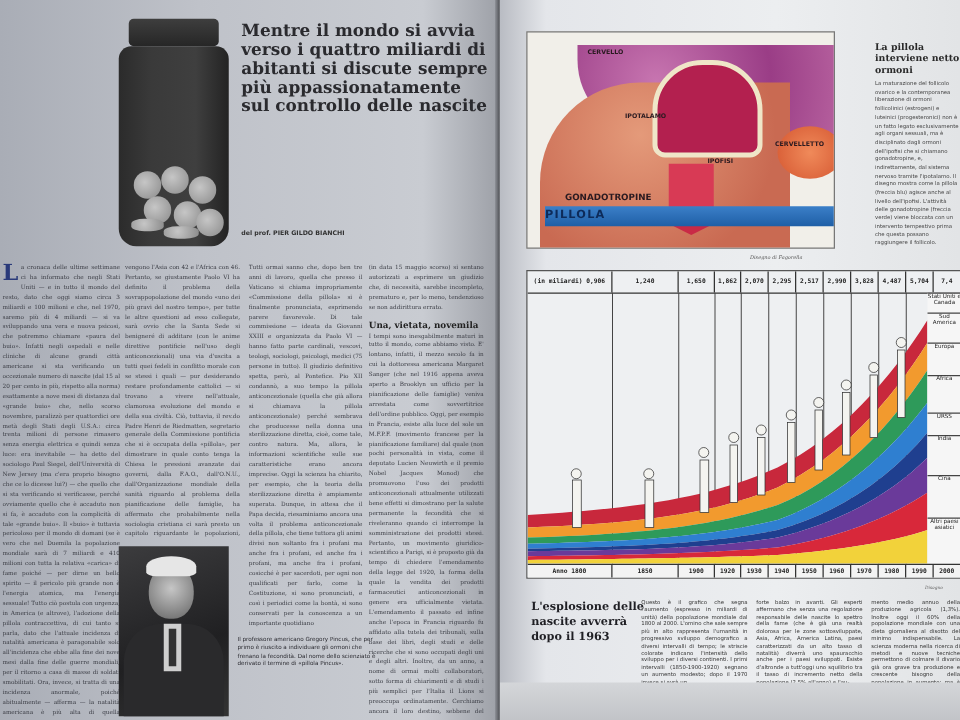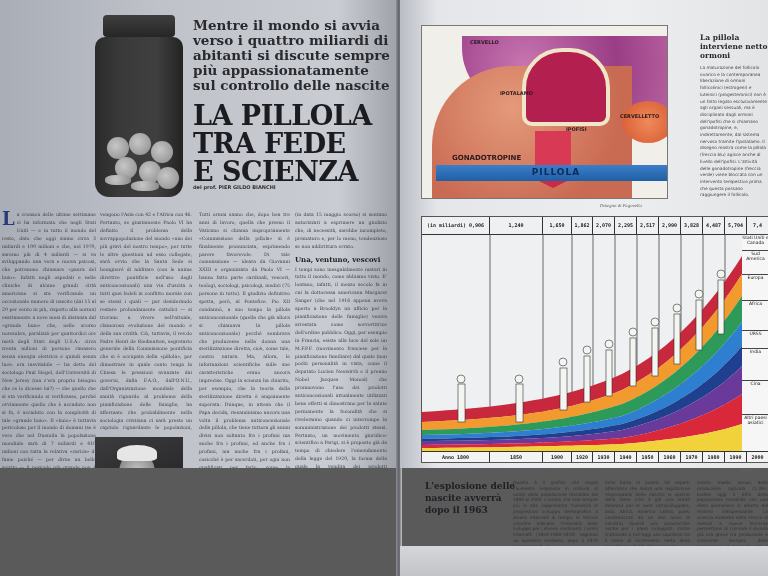--- a/index.html
+++ b/index.html
@@ -1,17 +1,17 @@
 <!DOCTYPE html>
 <html><head>
 <meta charset="utf-8">
 <style>
   html,body{margin:0;padding:0;}
   body{width:768px;height:576px;overflow:hidden;background:#5a5a5a;font-family:"DejaVu Serif",serif;position:relative;}
-  .page{position:absolute;top:0;height:468px;overflow:hidden;}
+  .page{position:absolute;top:0;height:576px;overflow:hidden;}
   .left{left:0;width:398px;background:linear-gradient(90deg,#a9adb6 0%,#bfc2c9 40%,#c9ccd2 85%,#9ea1a8 100%);}
   .right{left:400px;width:368px;background:linear-gradient(90deg,#b9bcc3 0%,#e4e6ea 10%,#eceef0 60%,#e2e4e6 100%);}
   .gutter{position:absolute;left:396px;top:0;width:6px;height:576px;background:linear-gradient(90deg,#8e9198,#5c5e63,#c8cacf);}
   .jar{position:absolute;left:95px;top:15px;width:90px;height:182px;}
   .jar .lid{position:absolute;left:8px;top:0;width:72px;height:22px;background:linear-gradient(#3e3e3e,#262626);border-radius:4px;}
   .jar .body{position:absolute;left:0;top:22px;width:88px;height:160px;background:linear-gradient(90deg,#2b2b2b,#3a3a3a 30%,#3f3f3f 70%,#232323);border-radius:10px 10px 14px 14px;}
   .pill{position:absolute;width:22px;height:22px;border-radius:50%;background:radial-gradient(circle at 40% 40%,#c6c6c6,#8a8a8a);}
   .subhead{position:absolute;left:193px;top:18px;width:200px;font:bold 13.5px/15px "DejaVu Serif",serif;color:#2a2a2e;}
   .title{position:absolute;left:193px;top:102px;width:205px;font:bold 27px/28px "DejaVu Serif",serif;color:#1c1c20;letter-spacing:-0.5px;}
   .byline{position:absolute;left:193px;top:184px;font:bold 5px "DejaVu Sans",sans-serif;color:#333;}
@@ -27,21 +27,21 @@
   .portrait .tie{position:absolute;left:40px;top:66px;width:6px;height:30px;background:#333;}
   .caption{position:absolute;left:190px;top:510px;width:112px;font:4.5px/6.4px "DejaVu Sans",sans-serif;color:#2a2a30;}
   .diagram{position:absolute;left:421px;top:25px;width:245px;height:172px;border:1px solid #777;background:#f1efe9;overflow:hidden;}
   .brain{position:absolute;left:40px;top:10px;width:210px;height:72px;background:radial-gradient(circle at 30% 40%,#c775b0,#9a3d86 60%,#b7629f);border-radius:0 0 0 60px;}
   .face{position:absolute;left:10px;top:40px;width:200px;height:140px;background:radial-gradient(circle at 40% 30%,#e49a7a,#c96a52 70%);border-radius:80px 0 0 0;}
   .innerbrain{position:absolute;left:100px;top:22px;width:80px;height:70px;border-radius:40px 40px 10px 10px;background:#b3204f;border:4px solid #efe6c8;}
   .cerebellum{position:absolute;left:200px;top:75px;width:52px;height:42px;border-radius:50%;background:radial-gradient(circle,#f08a5a,#d45630);}
   .arrow{position:absolute;left:113px;top:105px;width:36px;height:45px;background:#d83a55;}
   .arrowhead{position:absolute;left:103px;top:148px;width:0;height:0;border-left:28px solid transparent;border-right:28px solid transparent;border-top:14px solid #c92a46;}
   .pillbar{position:absolute;left:14px;top:139px;width:240px;height:16px;background:linear-gradient(#3b7fc8,#1f5fa6);}
-  .pillbar span{position:absolute;left:0;width:100%;text-align:center;top:2px;font:bold 9px "DejaVu Sans",sans-serif;color:#0d2b5a;letter-spacing:1px;}
+  .pillbar span{position:absolute;left:0;width:100%;text-align:left;top:2px;font:bold 9px "DejaVu Sans",sans-serif;color:#0d2b5a;letter-spacing:1px;}
   .dlabel{position:absolute;font:bold 5px "DejaVu Sans",sans-serif;color:#2a1a20;}
   .credit{position:absolute;left:600px;top:203px;font:italic 4px "DejaVu Serif",serif;color:#555;}
   .sidebox-title{position:absolute;left:700px;top:33px;width:68px;font:bold 7.5px/9px "DejaVu Serif",serif;color:#2a2a2a;}
   .sidebox-text{position:absolute;left:700px;top:65px;width:68px;font:4.3px/6.7px "DejaVu Sans",sans-serif;color:#444;}
   .chart{position:absolute;left:421px;top:216px;width:347px;height:245px;border:1px solid #555;background:#eef0f2;overflow:hidden;}
   .vals{position:absolute;left:0;top:0;width:347px;height:17px;display:flex;border-bottom:1px solid #333;}
   .vals div,.years div{border-right:1px solid #333;font:bold 5px/16px "DejaVu Sans Mono",monospace;text-align:center;color:#222;box-sizing:border-box;}
   .years{position:absolute;left:0;top:234px;width:347px;height:12px;display:flex;border-top:1px solid #333;background:#f3f3f3;}
   .years div{line-height:11px;}
   .band-svg{position:absolute;left:0;top:17px;}
@@ -65,40 +65,35 @@
       <div class="pill" style="left:20px;top:120px"></div>
       <div class="pill" style="left:44px;top:124px"></div>
       <div class="pill" style="left:62px;top:130px"></div>
       <div class="pill" style="left:10px;top:138px;width:26px;height:10px;border-radius:40%"></div>
       <div class="pill" style="left:36px;top:144px;width:28px;height:10px;border-radius:40%"></div>
     </div>
   </div>
 
   <div class="subhead">Mentre il mondo si avvia verso i quattro miliardi di abitanti si discute sempre più appassionatamente sul controllo delle nascite</div>
 
-  <div class="title">
-    <div>LA PILLOLA</div>
-    <div>TRA FEDE</div>
-    <div>E SCIENZA</div>
-  </div>
   <div class="byline">del prof. PIER GILDO BIANCHI</div>
 
   <div class="col" style="left:2px;top:211px;width:94px;height:362px;">
     <span class="dropcap">L</span>
     <span>a cronaca delle ultime settimane ci ha informato che negli Stati Uniti — e in tutto il mondo del resto, dato che oggi siamo circa 3 miliardi e 100 milioni e che, nel 1970, saremo più di 4 miliardi — si va sviluppando una vera e nuova psicosi, che potremmo chiamare «paura del buio». Infatti negli ospedali e nelle cliniche di alcune grandi città americane si sta verificando un occezionale numero di nascite (dal 15 al 20 per cento in più, rispetto alla norma) esattamente a nove mesi di distanza dal «grande buio» che, nello scorso novembre, paralizzò per quattordici ore metà degli Stati degli U.S.A.: circa trenta milioni di persone rimasero senza energia elettrica e quindi senza luce: era inevitabile — ha detto del sociologo Paul Siegel, dell'Università di New Jersey (ma c'era proprio bisogno che ce lo dicesse lui?) — che quello che si sta verificando si verificasse, perché ovviamente quello che è accaduto non si fa, è accaduto con la complicità di tale «grande buio». Il «buio» è tuttavia pericoloso per il mondo di domani (se è vero che nel Duemila la popolazione mondiale sarà di 7 miliardi e 410 milioni con tutta la relativa «carica» di fame poiché — per dirne un bello spirito — il pericolo più grande non è l'energia atomica, ma l'energia sessuale! Tutto ciò postula con urgenza, in America (e altrove), l'adozione della pillola contraccettiva, di cui tanto si parla, dato che l'attuale incidenza di natalità americana è paragonabile solo all'incidenza che ebbe alla fine dei nove mesi dalla fine delle guerre mondiali, per il ritorno a casa di masse di soldati smobilitati. Ora, invece, si tratta di una incidenza anormale, poiché abitualmente — afferma — la natalità americana è più alta di quella dell'Europa mentre: 16 nuovi nati ogni mille abitanti contro i 20 dell'America. In Europa ci sono stati ancora 25. Poi</span>
   </div>
   <div class="col" style="left:100px;top:211px;width:92px;height:220px;">
     <p>vengono l'Asia con 42 e l'Africa con 46. Pertanto, se giustamente Paolo VI ha definito il problema della sovrappopolazione del mondo «uno dei più gravi del nostro tempo», per tutte le altre questioni ad esso collegate, sarà ovvio che la Santa Sede si benigneré di additare (con le anime direttive pontificie nell'uso degli anticoncezionali) una via d'uscita a tutti quei fedeli in conflitto morale con se stessi i quali — pur desiderando restare profondamente cattolici — si trovano a vivere nell'attuale, clamorosa evoluzione del mondo e della sua civiltà. Ciò, tuttavia, il rev.do Padre Henri de Riedmatten, segretario generale della Commissione pontificia che si è occupata della «pillola», per dimostrare in quale conto tenga la Chiesa le pressioni avanzate dai governi, dalla F.A.O., dall'O.N.U., dall'Organizzazione mondiale della sanità riguardo al problema della pianificazione delle famiglie, ha affermato che probabilmente nella sociologia cristiana ci sarà presto un capitolo riguardante le popolazioni, che rappresenti — a livello delle nazioni — quello che è problema della responsabilità personale rappresenta a livello degli individui.</p>
   </div>
   <div class="col" style="left:199px;top:211px;width:91px;height:290px;">
     <p>Tutti ormai sanno che, dopo ben tre anni di lavoro, quella che presso il Vaticano si chiama impropriamente «Commissione della pillola» si è finalmente pronunciata, esprimendo parere favorevole. Di tale commissione — ideata da Giovanni XXIII e organizzata da Paolo VI — hanno fatto parte cardinali, vescovi, teologi, sociologi, psicologi, medici (75 persone in tutto). Il giudizio definitivo spetta, però, al Pontefice. Pio XII condannò, a suo tempo la pillola anticoncezionale (quella che già allora si chiamava la pillola anticoncezionale) perché sembrava che producesse nella donna una sterilizzazione diretta, cioè, come tale, contro natura. Ma, allora, le informazioni scientifiche sulle sue caratteristiche erano ancora imprecise. Oggi la scienza ha chiarito, per esempio, che la teoria della sterilizzazione diretta è ampiamente superata. Dunque, in attesa che il Papa decida, riesaminiamo ancora una volta il problema anticoncezionale della pillola, che tiene tuttora gli animi divisi non soltanto fra i profani ma anche fra i profani, ed anche fra i profani, ma anche fra i profani, cosicché è per sacerdoti, per ogni non qualificati per farlo, come la Costituzione, si sono pronunciati, e così i periodici come la bontà, si sono conservati per la conoscenza a un importante quotidiano</p>
   </div>
   <div class="col" style="left:295px;top:211px;width:92px;height:362px;">
     <p>(in data 15 maggio scorso) si sentano autorizzati a esprimere un giudizio che, di necessità, sarebbe incompleto, prematuro e, per lo meno, tendenzioso se non addirittura errato.</p>
-    <div class="section-head">Una, ventuno, vescovi</div>
+    <div class="section-head">Una, vietata, novemila</div>
     <p>I tempi sono inesgabilmente maturi in tutto il mondo, come abbiamo visto. E' lontano, infatti, il mezzo secolo fa in cui la dottoressa americana Margaret Sanger (che nel 1916 appena aveva aperto a Brooklyn un ufficio per la pianificazione delle famiglie) veniva arrestata come sovvertitrice dell'ordine pubblico. Oggi, per esempio in Francia, esiste alla luce del sole un M.F.P.F. (movimento francese per la pianificazione familiare) dal quale (non pochi personalità in vista, come il deputato Lucien Neuwirth e il premio Nobel Jacques Monod) che promuovono l'uso dei prodotti anticoncezionali attualmente utilizzati bene effetti si dimostrano per la salute permanente la fecondità che si riveleranno quando ci interrompe la somministrazione dei prodotti stessi. Pertanto, un movimento giuridico-scientifico a Parigi, si è proposto già da tempo di chiedere l'emendamento della legge del 1920, la forma della quale la vendita dei prodotti farmaceutici anticoncezionali in genere era ufficialmente vietata. L'emendamento il passato ed infine anche l'epoca in Francia riguardo fu affidato alla tutela dei tribunali, sulla base dei libri, degli studi e delle ricerche che si sono occupati degli uni e degli altri. Inoltre, da un anno, a nome di ormai molti collaboratori, sotto forma di chiarimenti e di studi i più semplici per l'Italia il Lions si preoccupa ordinatamente. Cerchiamo ancora il loro destino, sebbene del Servizio di ricerca ... Robert Newirth, direttore del Servizio gine</p>
   </div>
 
   <div class="portrait">
     <div class="suit"></div>
       <div class="shirt"></div>
       <div class="tie"></div>
     <div class="head"></div>
       <div class="hair"></div>
   </div>

